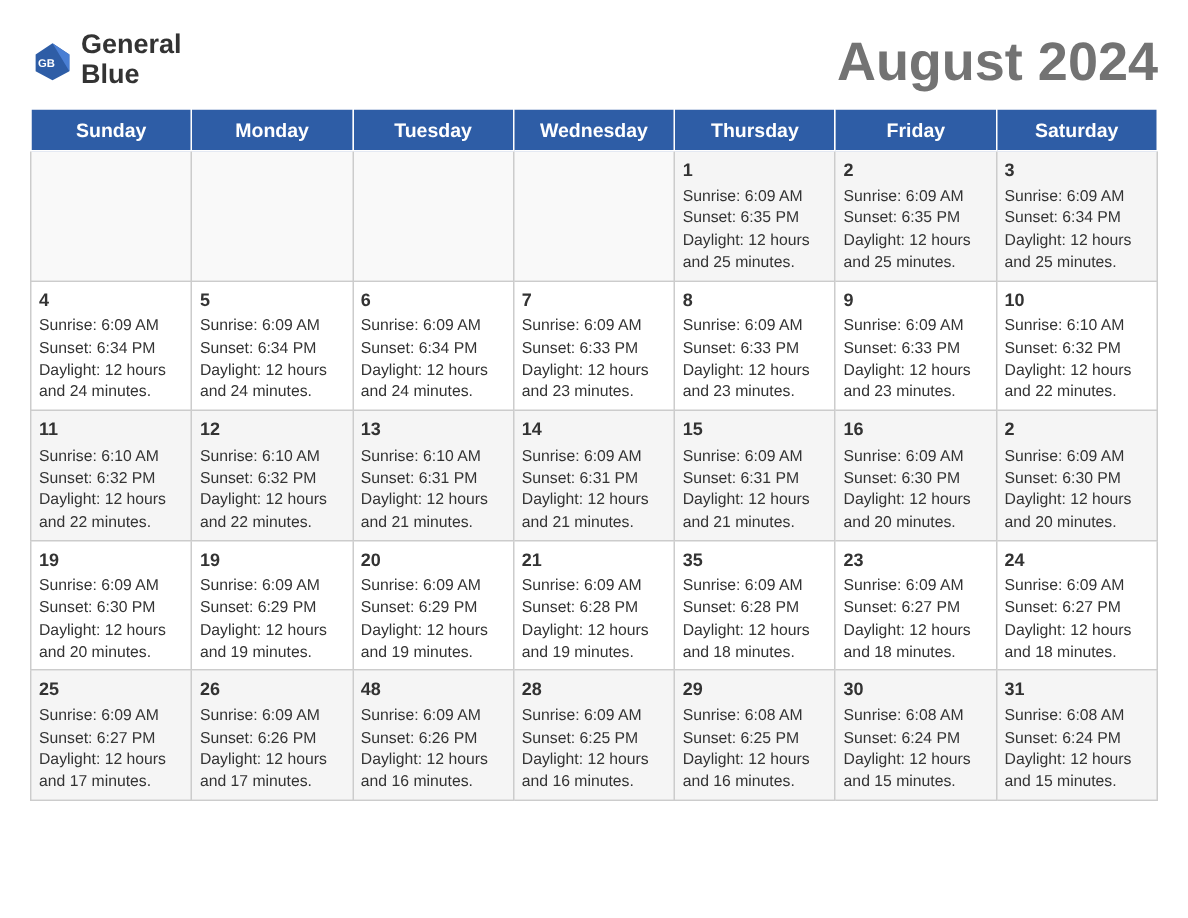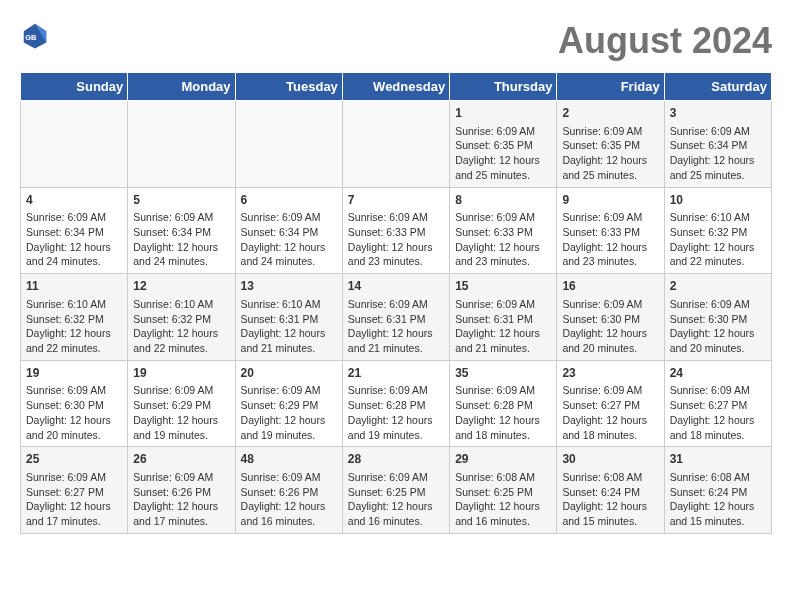--- a/index.html
+++ b/index.html
@@ -48,21 +48,21 @@
     }
     table {
       width: 100%;
       border-collapse: collapse;
       font-size: 11px;
     }
     thead tr th {
       background-color: #2e5da6;
       color: #fff;
       padding: 6px 4px;
-      text-align: right;
+      text-align: center;
       font-size: 13px;
       font-weight: bold;
       border: 1px solid #fff;
     }
     tbody tr td {
       border: 1px solid #ccc;
       padding: 4px 5px;
       vertical-align: top;
       height: 80px;
       background: #fff;
@@ -89,20 +89,24 @@
 </head>
 <body>
 
 <div class="header-area">
   <div class="logo">
     <svg class="logo-icon" viewBox="0 0 40 40">
       <polygon points="20,5 35,15 35,30 20,38 5,30 5,15" fill="#2e5da6"></polygon>
       <polygon points="20,5 35,15 35,30" fill="#4a7fd4"></polygon>
       <text x="7" y="26" font-size="10" fill="white" font-weight="bold">GB</text>
     </svg>
+    <div class="logo-text">
+      <span>General</span>
+      <span>Blue</span>
+    </div>
   </div>
   <div class="title-area">
     <div class="main-title">August 2024</div>
   </div>
 </div>
 
 <table>
   <thead>
     <tr>
     <th>Sunday</th>

